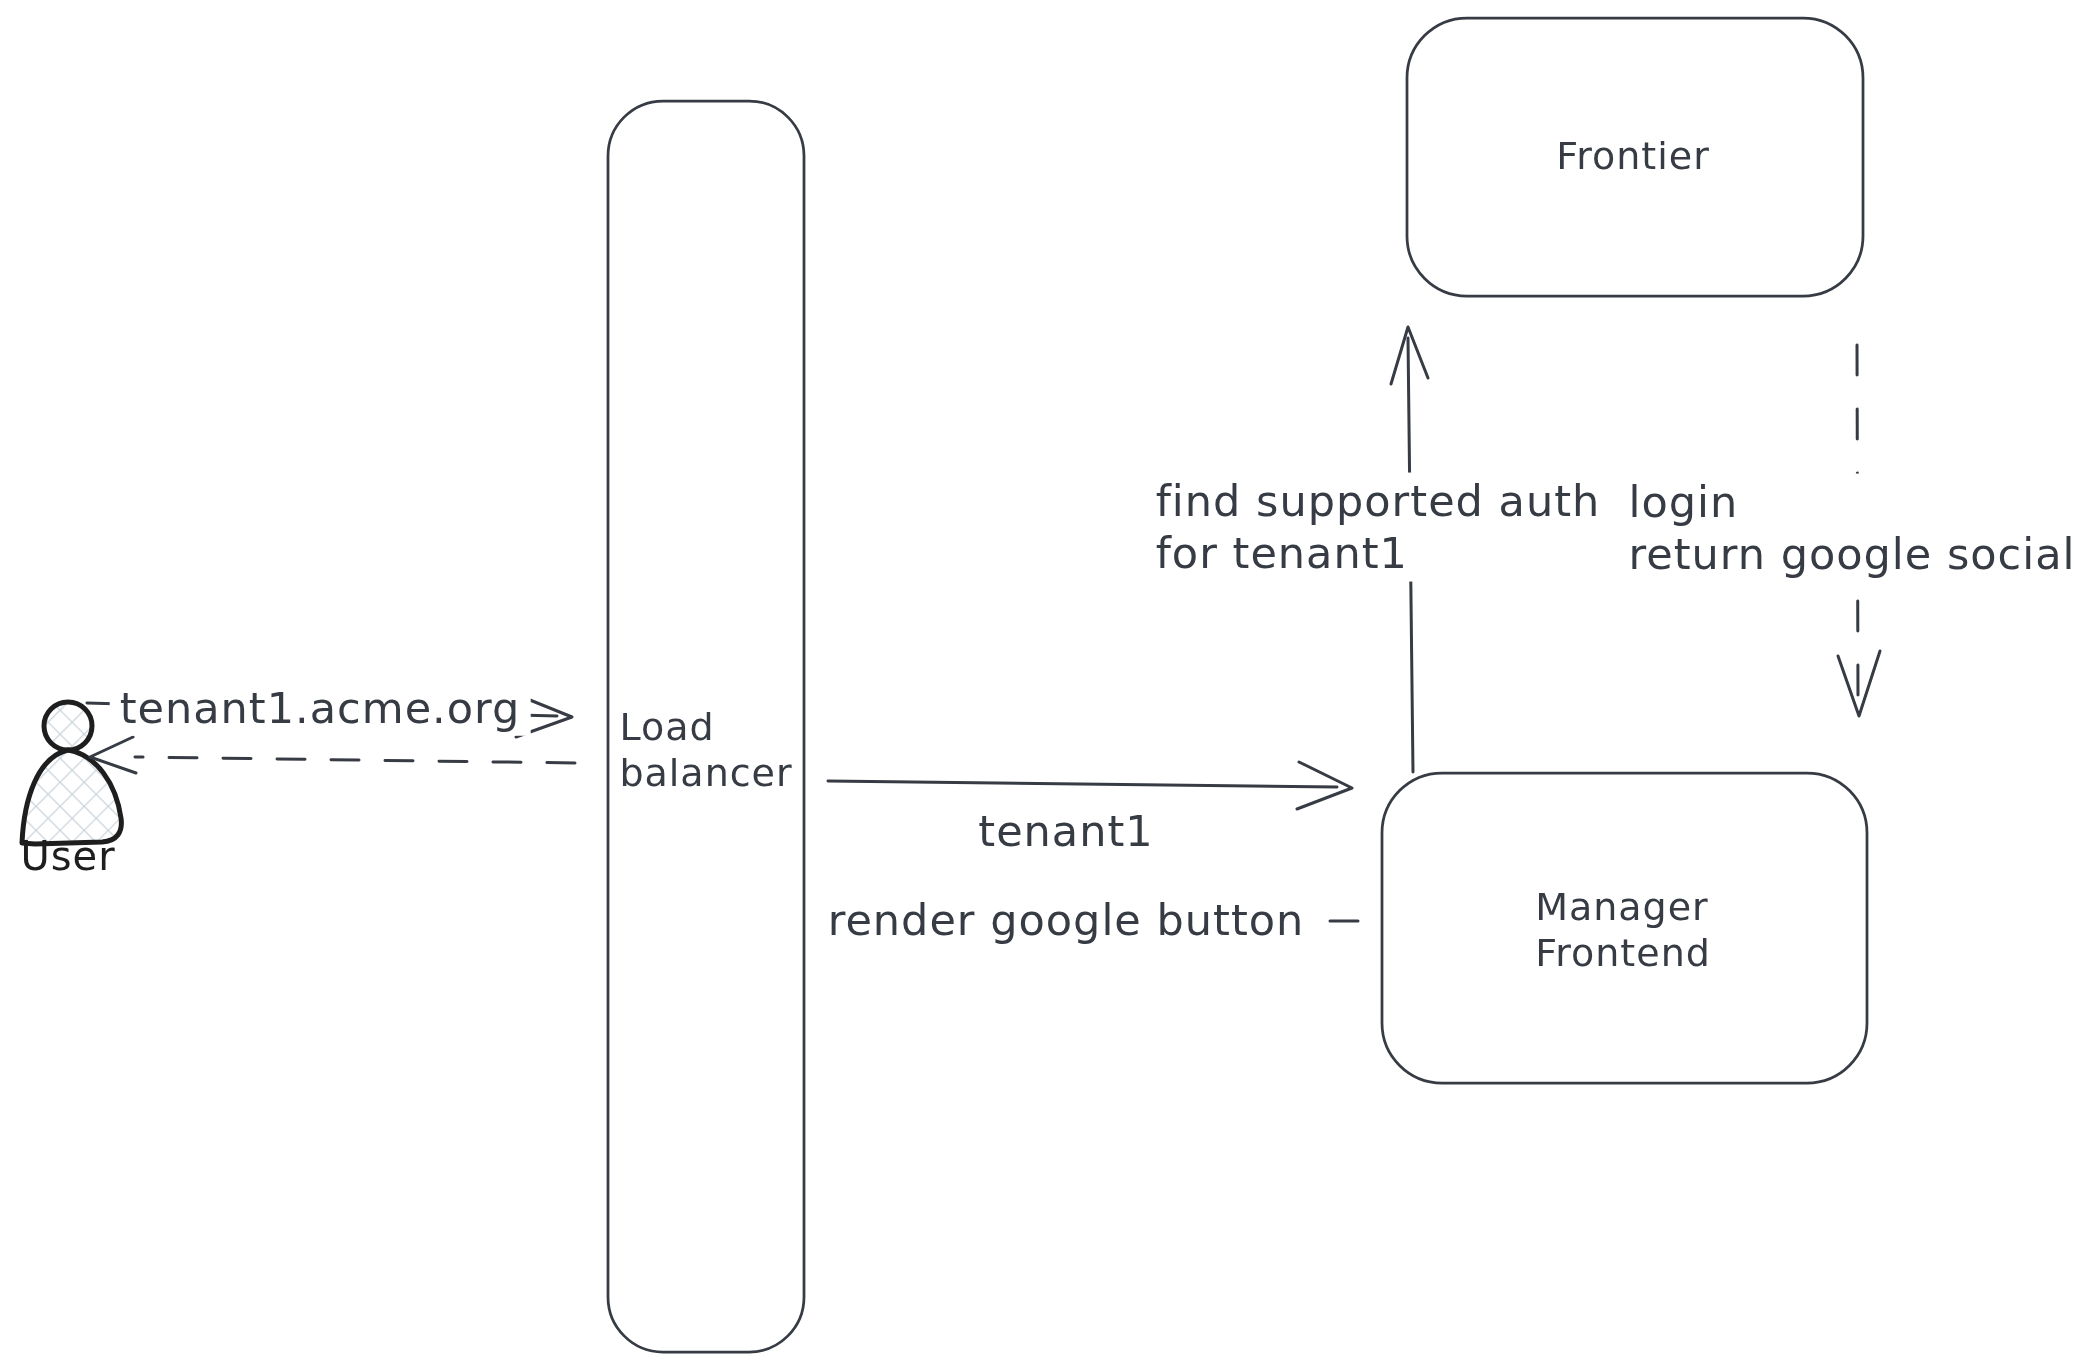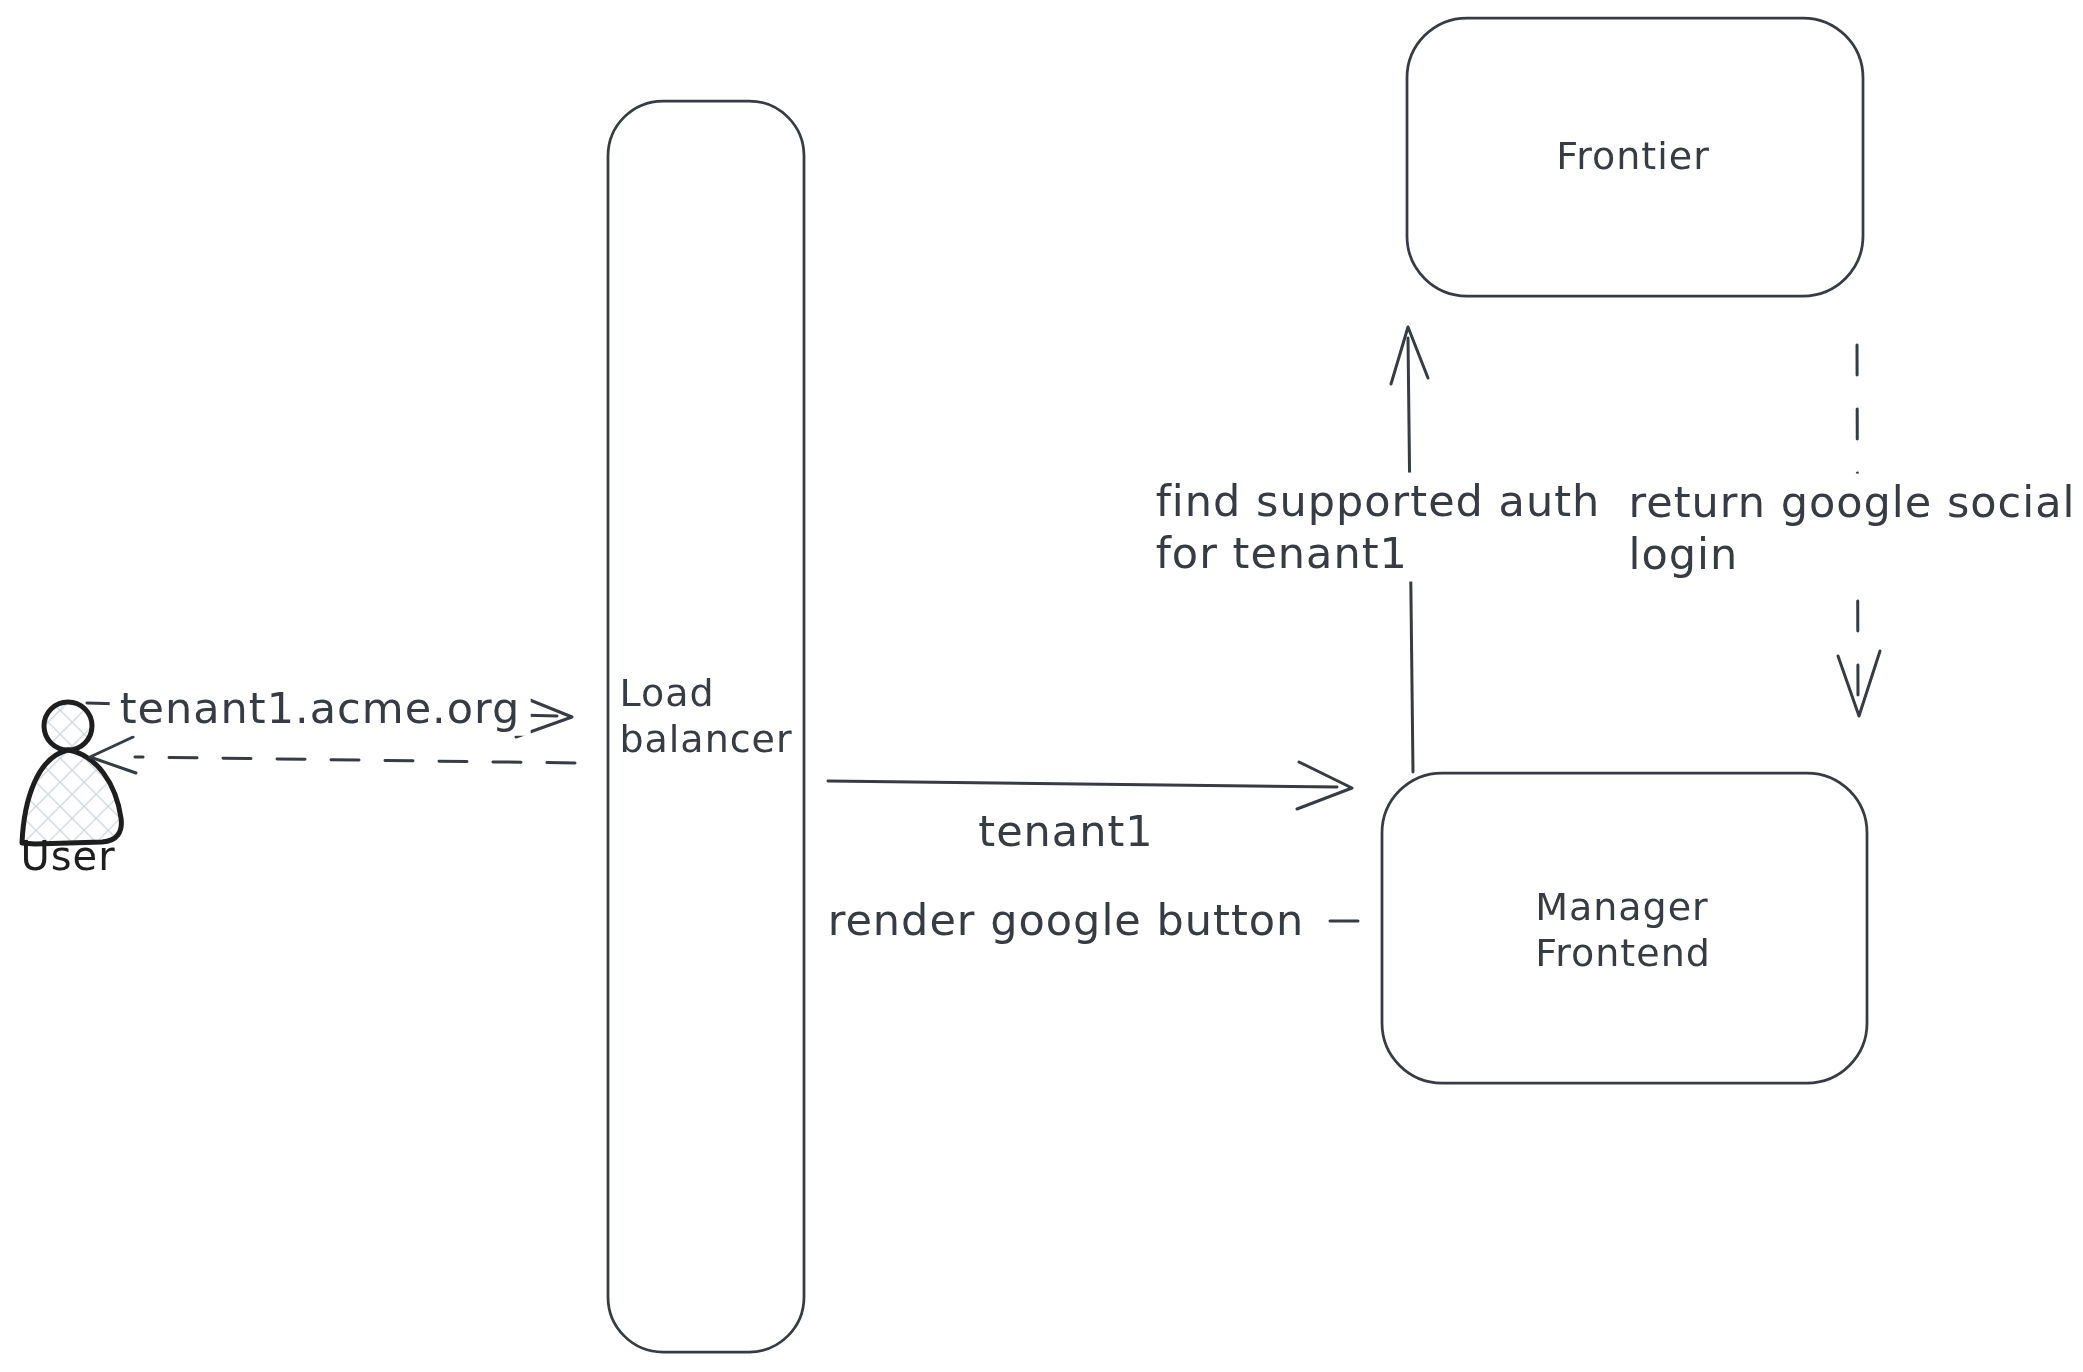--- a/index.html
+++ b/index.html
@@ -121,21 +121,21 @@
     </g>
 
     <g>
       <line class="arrow-line dashed-v" x1="1857" y1="345" x2="1858" y2="700"></line>
       <polyline class="arrow-head" points="1838,656 1859,716 1880,651"></polyline>
     </g>
   </svg>
 
   <div class="label user-title" style="left:68px; top:856px;">User</div>
 
-  <div class="label box-title" style="left:706px; top:716px;">
+  <div class="label box-title" style="left:706px; top:750px;">
     <div>Load</div>
     <div>balancer</div>
   </div>
 
   <div class="label box-title" style="left:1633px; top:156px;">Frontier</div>
 
   <div class="label box-title" style="left:1623px; top:930px;">
     <div>Manager</div>
     <div>Frontend</div>
   </div>
@@ -145,17 +145,17 @@
   <div class="label msg" style="left:1066px; top:783px;margin-top:48px;">tenant1</div>
 
   <div class="label msg" style="left:1066px; top:920px;">render google button</div>
 
   <div class="label msg" style="left:1378px; top:527px;">
     <div>find supported auth</div>
     <div>for tenant1</div>
   </div>
 
   <div class="label msg" style="left:1852px; top:528px;">
+    <div>login</div>
     <div>return google social</div>
-    <div>login</div>
   </div>
 
 </div>
 
 </body></html>

